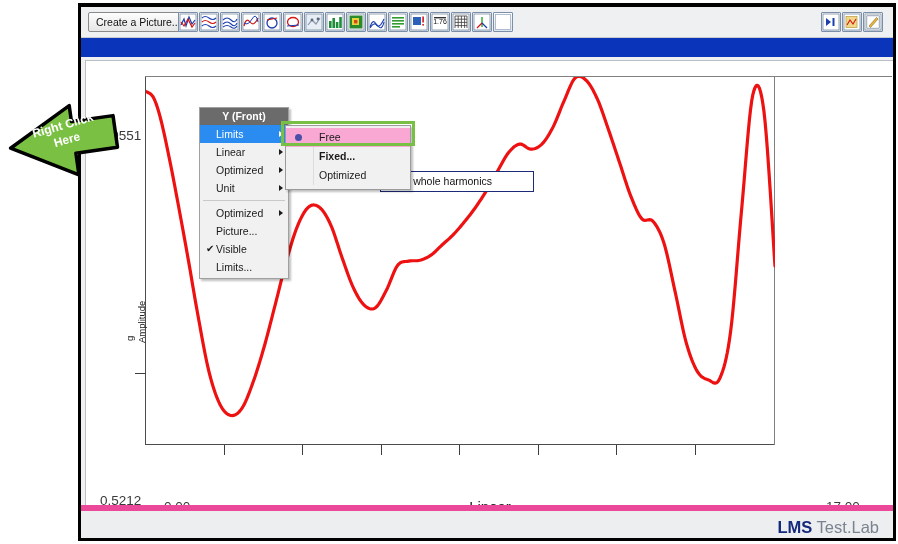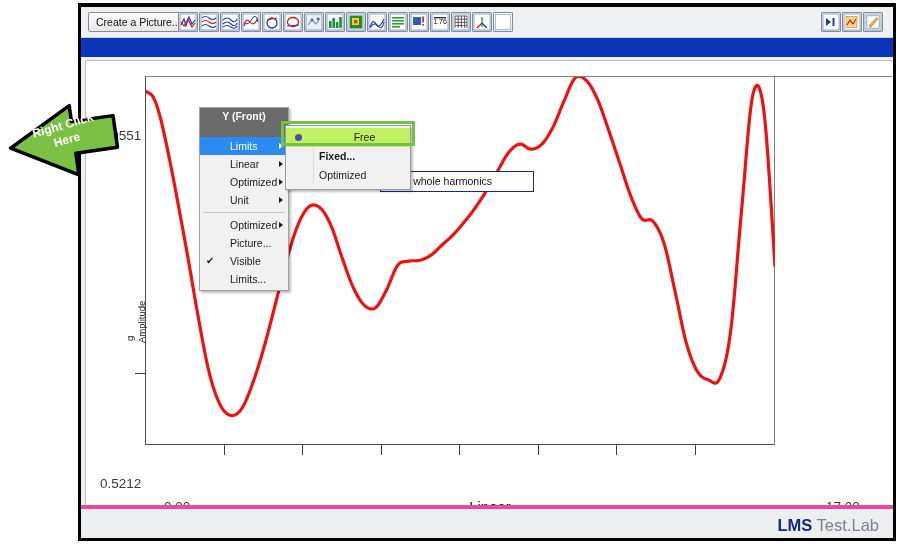--- a/index.html
+++ b/index.html
@@ -135,21 +135,21 @@
     background: #3d3d3d;
     left: -11px;
   }
   .axis-val {
     position: absolute;
     font-size: 13.5px;
     color: #3a3a3a;
     white-space: nowrap;
   }
   #y-max-val { left: 14px; top: 67px; }
-  #y-min-val { left: 14px; top: 415px; }
+  #y-min-val { left: 14px; top: 432px; }
   #x-min-val { left: 78px; top: 438px; }
   #x-max-val { left: 740px; top: 438px; }
   #x-scale-lbl {
     position: absolute;
     left: 0; right: 0; top: 437px;
     text-align: center;
     font-size: 15px;
     color: #222;
   }
   #x-unit-lbl {
@@ -192,21 +192,21 @@
     overflow: hidden;
     white-space: nowrap;
   }
 
   
   #status-bar {
     position: absolute;
     left: 0; bottom: 0;
     width: 100%; height: 33px;
     background: #eceef0;
-    border-top: 4px solid #ec4899;
+    border-top: 6px solid #ec4899;
   }
   #brand {
     position: absolute;
     right: 14px; top: 7px;
     font-size: 16.5px;
     white-space: nowrap;
   }
   #brand .b1 { color: #15297c; font-weight: bold; }
   #brand .b2 { color: #7a8390; }
 
@@ -216,33 +216,33 @@
     left: 118px; top: 100px;
     width: 90px;
     background: #f1f1f1;
     border: 1px solid #a0a0a0;
     box-shadow: 1.5px 1.5px 2px rgba(0,0,0,.25);
     z-index: 40;
     font-size: 10.5px;
     padding-bottom: 2px;
   }
   #cm-header {
-    height: 29px;
+    height: 17px;
     background: #6b6b6b;
     color: #ffffff;
     font-weight: bold;
     font-size: 10.5px;
     line-height: 17px;
     text-align: center;
   }
   .cm-item {
     position: relative;
     height: 18px;
     line-height: 18px;
-    padding-left: 30px;
+    padding-left: 16px;
     padding-right: 12px;
     color: #1a1a1a;
     white-space: nowrap;
     cursor: default;
   }
   .cm-item.sel {
     background: #2a8cf0;
     color: #ffffff;
   }
   .cm-item .arrow {
@@ -305,22 +305,21 @@
   }
   #sm-free-highlight {
     position: absolute;
     left: 200px; top: 114px;
     width: 134px; height: 25px;
     border: 3px solid #77c043;
     z-index: 55;
     pointer-events: none;
   }
   #sm-free-row {
-    background: #bef264;
-    text-align: center;
+    background: #f9a8d4;
   }
 
   
   #callout {
     position: absolute;
     left: 8px; top: 96px;
     width: 122px; height: 86px;
     z-index: 60;
   }
   #callout-text {

